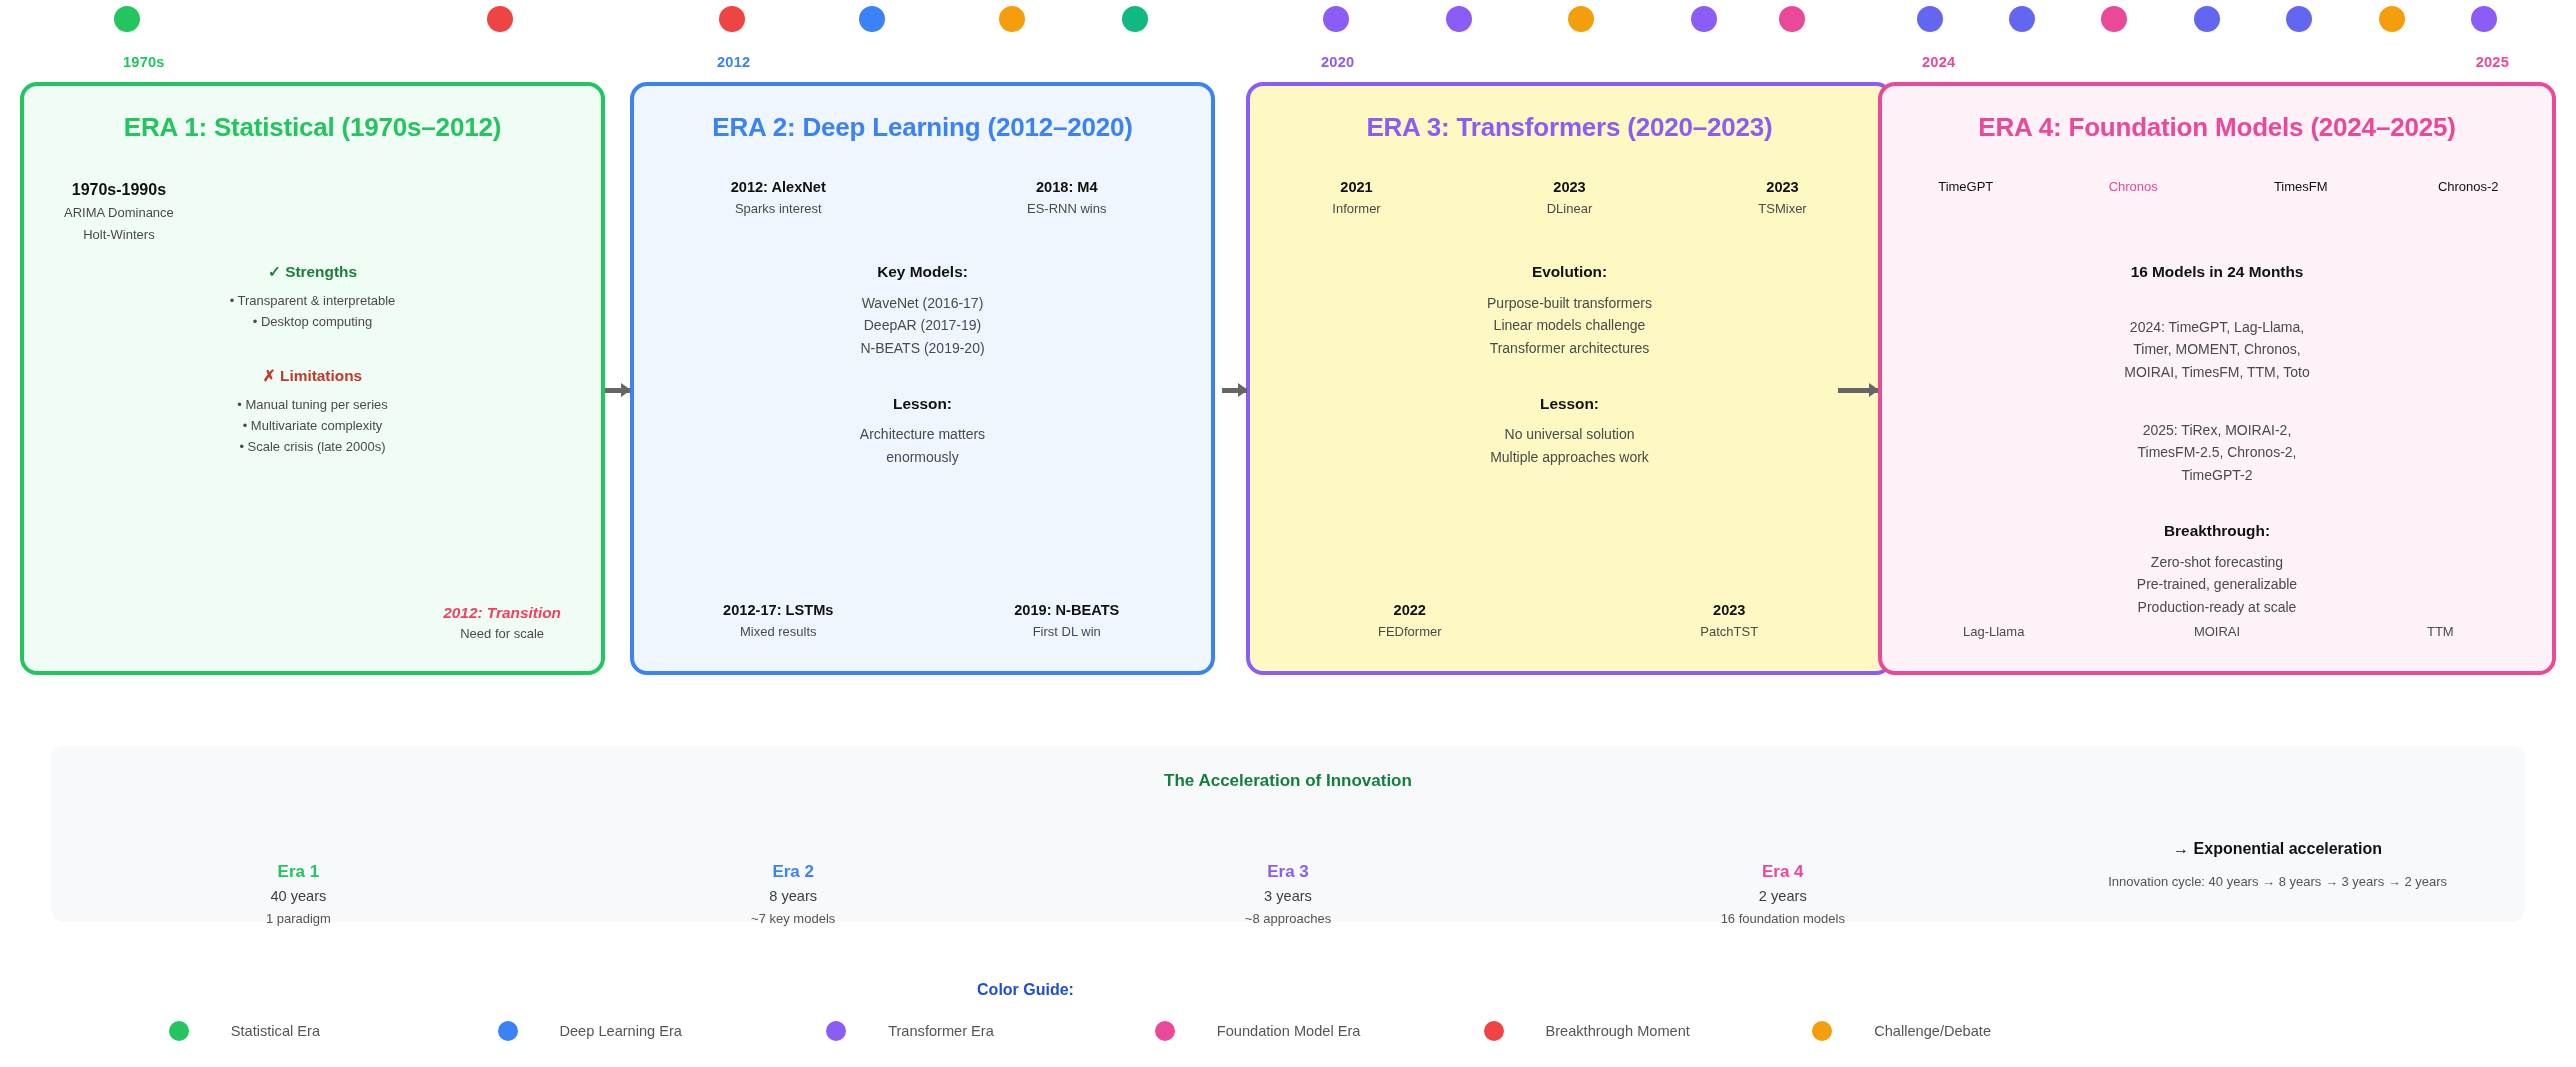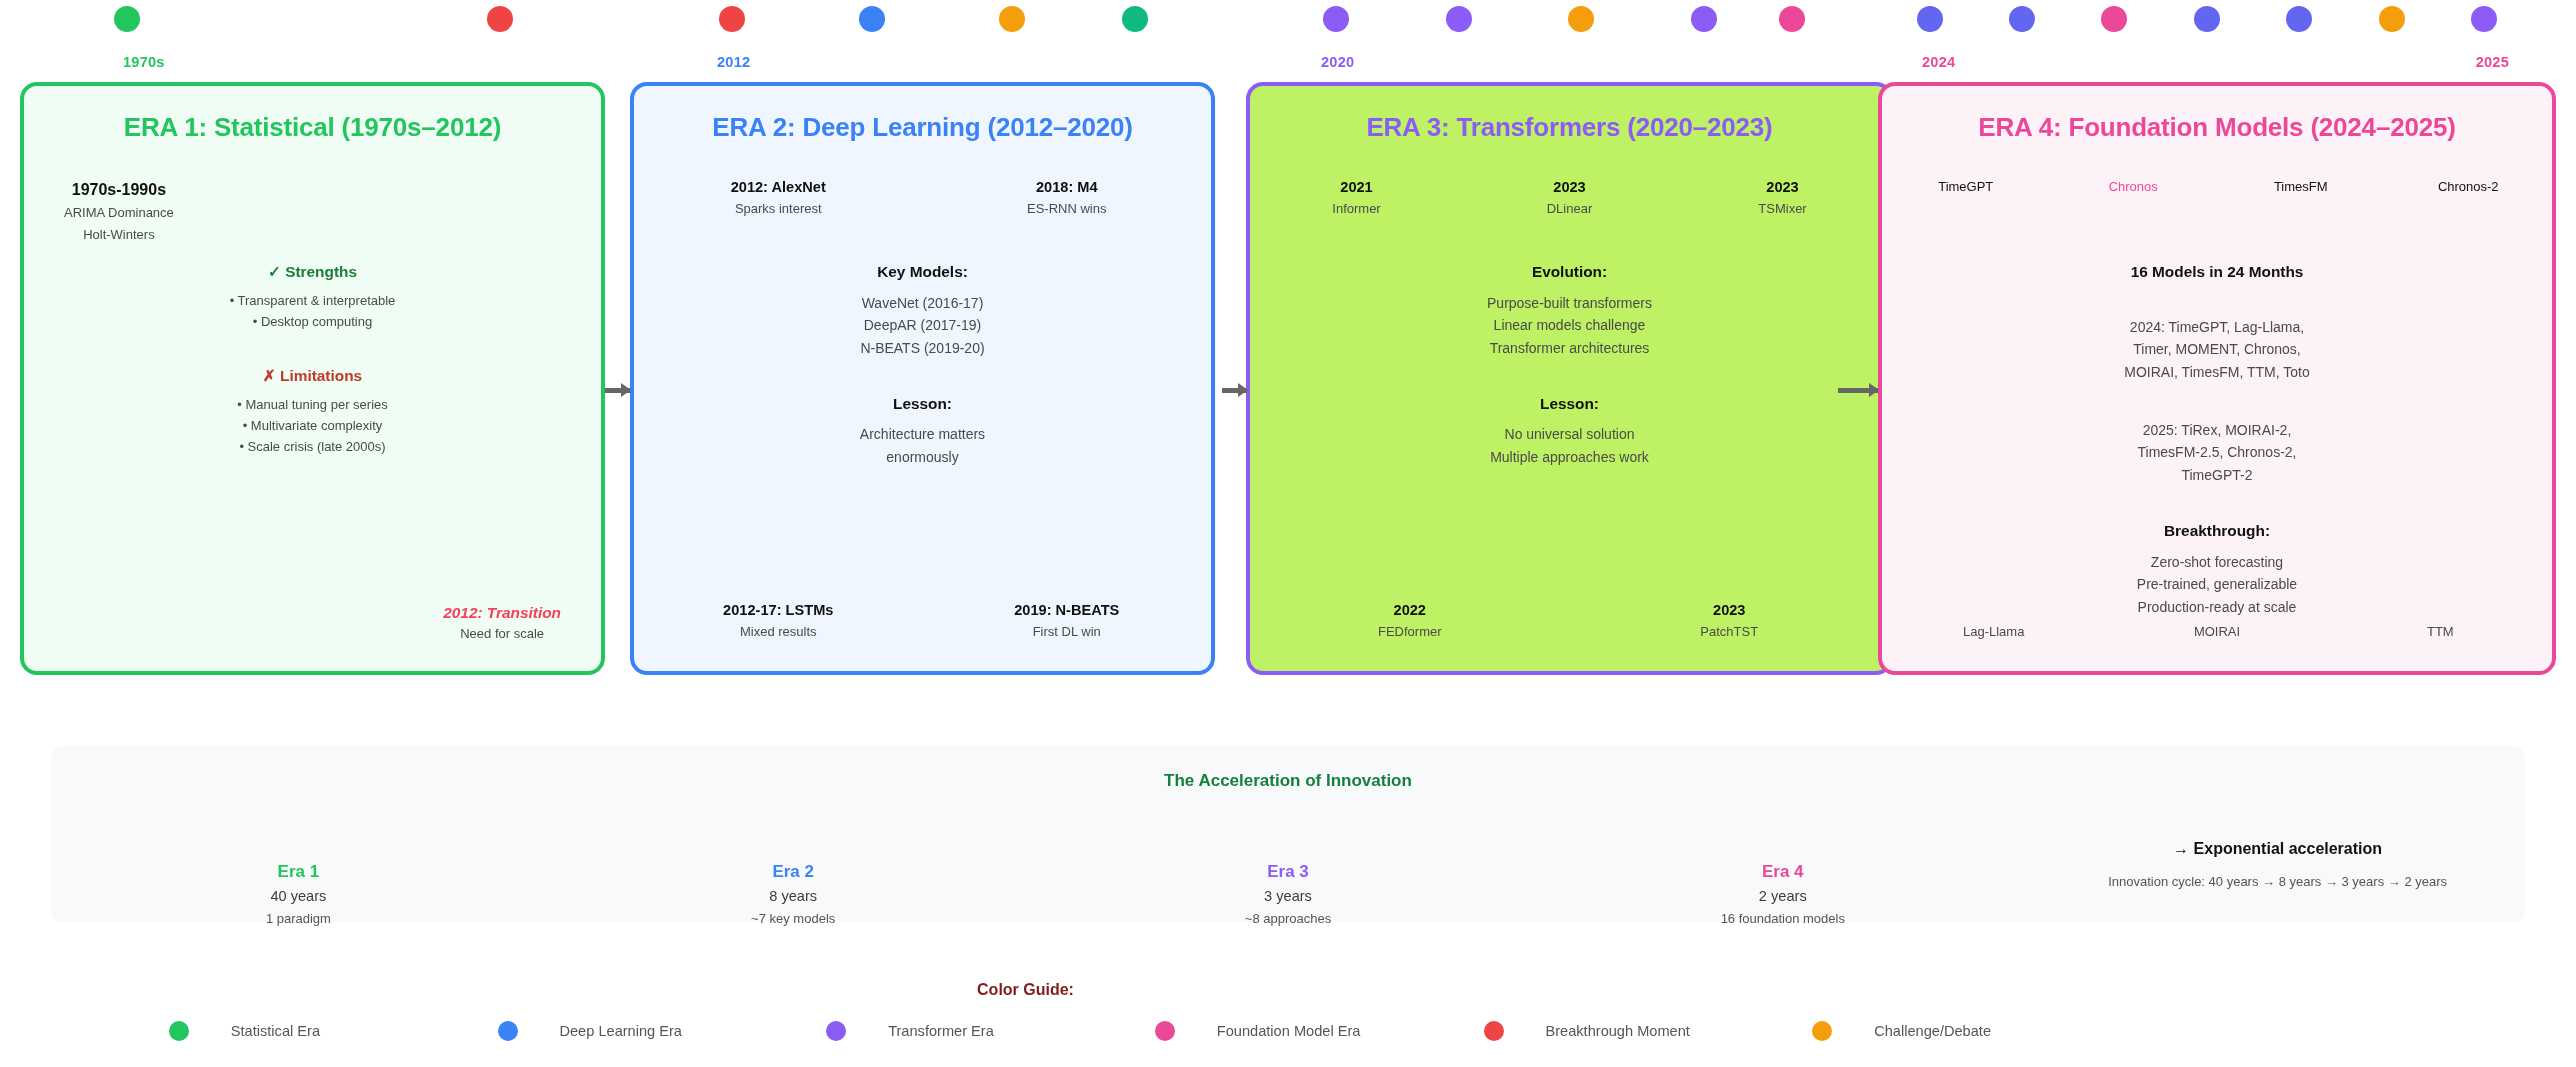--- a/index.html
+++ b/index.html
@@ -85,21 +85,21 @@
   .accel-cell{flex:1;text-align:center;}
   .accel-era{font-size:17px;font-weight:bold;line-height:1.55;margin-top:42px;}
   .accel-main{font-size:14.6px;color:#3d3d3d;line-height:1.6;}
   .accel-sub{font-size:13px;color:#555555;line-height:1.6;}
   .accel-concl{font-size:16px;font-weight:bold;color:#111111;line-height:1.6;}
   .accel-conclsub{font-size:13px;color:#555555;line-height:1.6;}
 
   
   .guide-title{
     position:absolute;top:981px;left:0;width:2051px;text-align:center;
-    font-size:16px;font-weight:bold;color:#7f1d1d;
+    font-size:16px;font-weight:bold;color:#1d4ed8;
   }
   .guide{
     position:absolute;top:1021px;left:169px;width:1972px;
     display:flex;
   }
   .guide-item{flex:1;display:flex;align-items:center;gap:10.8px;}
   .guide-dot{width:20px;height:20px;border-radius:50%;flex:0 0 auto;}
   .guide-label{font-size:14.6px;color:#555555;white-space:nowrap;margin-left:31px;}
 </style>
 </head>
@@ -185,21 +185,21 @@
             <p>DeepAR (2017-19)</p>
             <p>N-BEATS (2019-20)</p>
           </div>
           <div class="blk">
             <h4>Lesson:</h4>
             <p>Architecture matters</p>
             <p>enormously</p>
           </div>
         </div>
       </div>
-      <div class="era" style="left: 1246px; width: 647px; border-color: rgb(139, 92, 246); background: #bef264;">
+      <div class="era" style="left: 1246px; width: 647px; border-color: rgb(139, 92, 246); background: #fef9c3;">
         <div class="era-year" style="left: 71px; color: rgb(139, 92, 246);">2020</div>
         <div class="era-title" style="color: rgb(139, 92, 246);">ERA 3: Transformers (2020–2023)</div>
         <div class="top-events">
           <div class="event">
             <div class="event-year">2021</div>
             <div class="event-label">Informer</div>
           </div>
           <div class="event">
             <div class="event-year">2023</div>
             <div class="event-label">DLinear</div>

